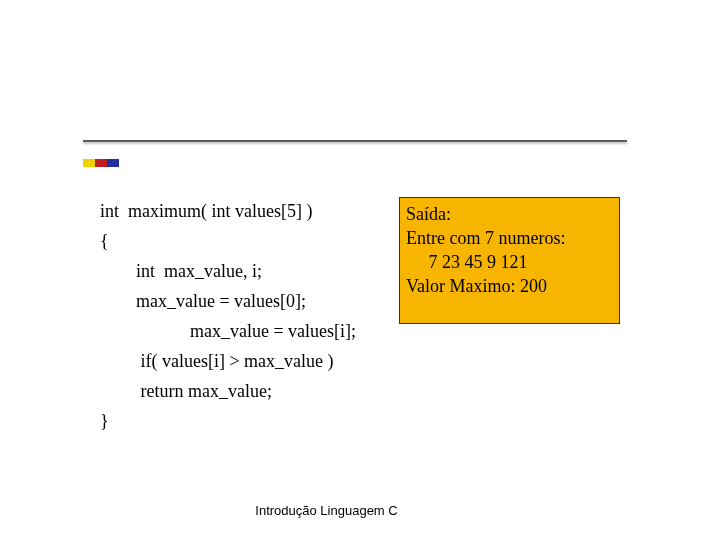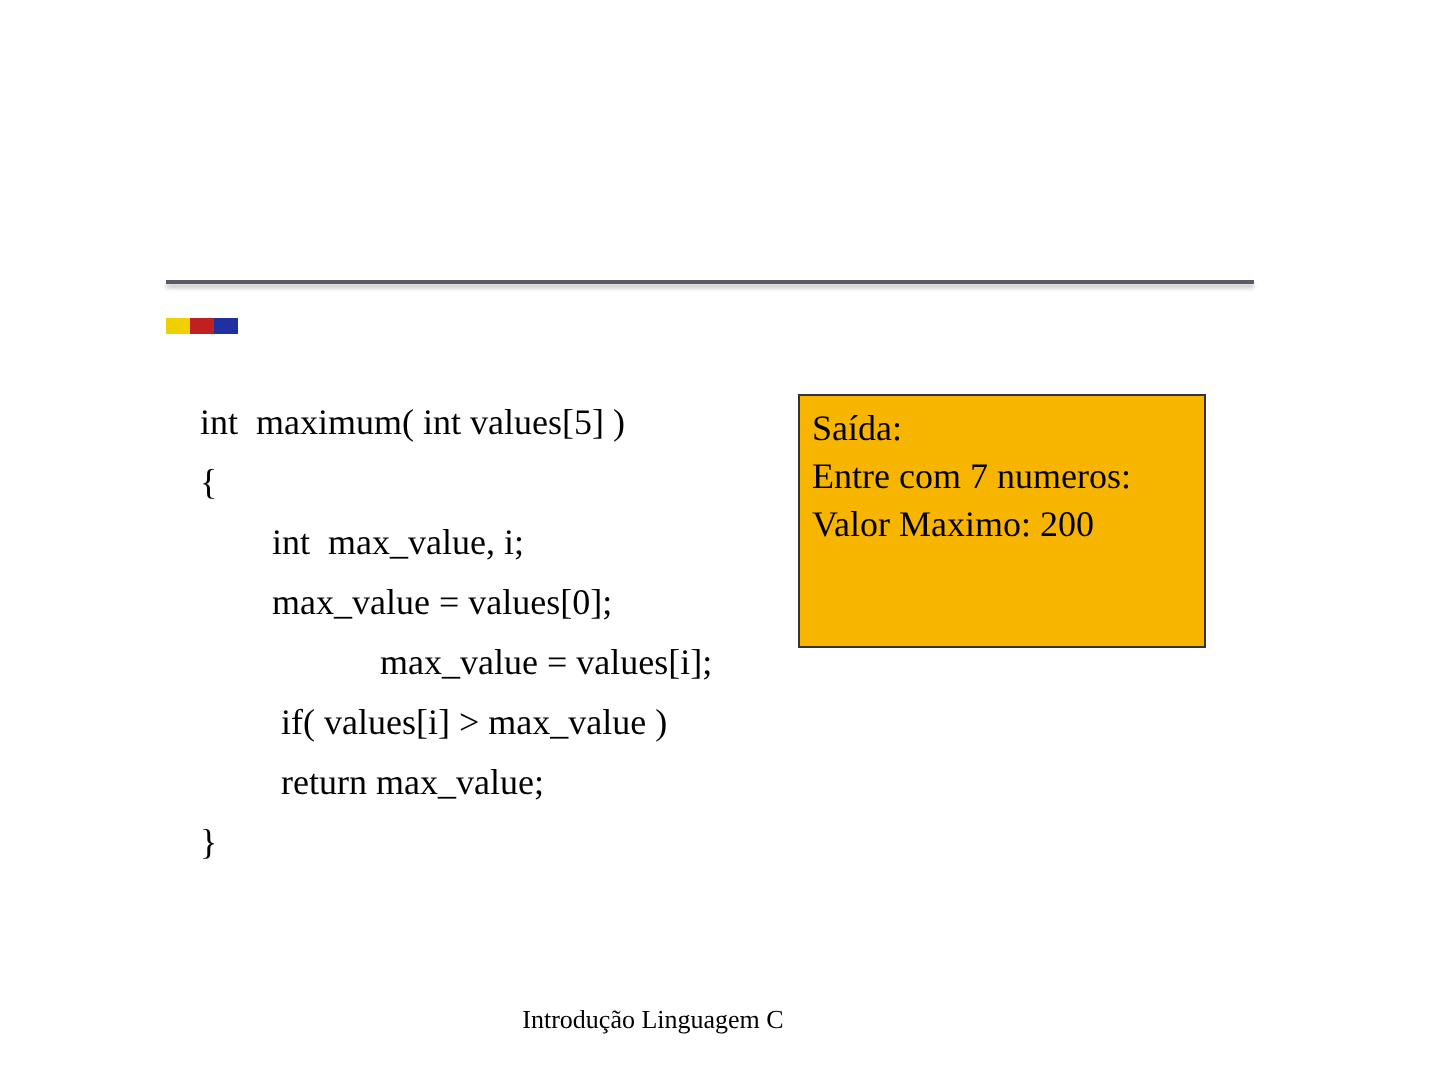--- a/index.html
+++ b/index.html
@@ -39,38 +39,38 @@
     font-size: 18px;
     line-height: 30px;
     color: #000;
   }
   .code-line { white-space: pre; }
 
   .output-box {
     position: absolute;
     top: 197px;
     left: 399px;
-    width: 204px;
+    width: 221px;
     height: 127px;
     background: #f7b500;
     border: 1px solid #333;
     font-size: 18px;
     line-height: 24px;
     color: #000;
     padding: 4px 6px;
   }
   .output-box div { white-space: pre; }
 
   .footer {
     position: absolute;
     bottom: 22px;
     left: 0;
     width: 653px;
     text-align: center;
-    font-family: Liberation Serif, serif;
+    font-family: Liberation Sans, sans-serif;
     font-size: 13px;
     color: #000;
   }
 </style>
 </head>
 <body>
 
 <div class="divider"></div>
 <div class="accent-bar">
   <div class="yellow"></div>
@@ -86,16 +86,17 @@
   <div class="code-line">                    max_value = values[i];</div>
   <div class="code-line">         if( values[i] &gt; max_value )</div>
   <div class="code-line">         return max_value;</div>
   <div class="code-line">}</div>
 </div>
 
 <div class="output-box">
   <div>Saída:</div>
   <div></div>
   <div>Entre com 7 numeros:</div>
+  <div>     7 23 45 9 121</div>
   <div>Valor Maximo: 200</div>
 </div>
 
 <div class="footer">Introdução Linguagem C</div>
 
 </body></html>

